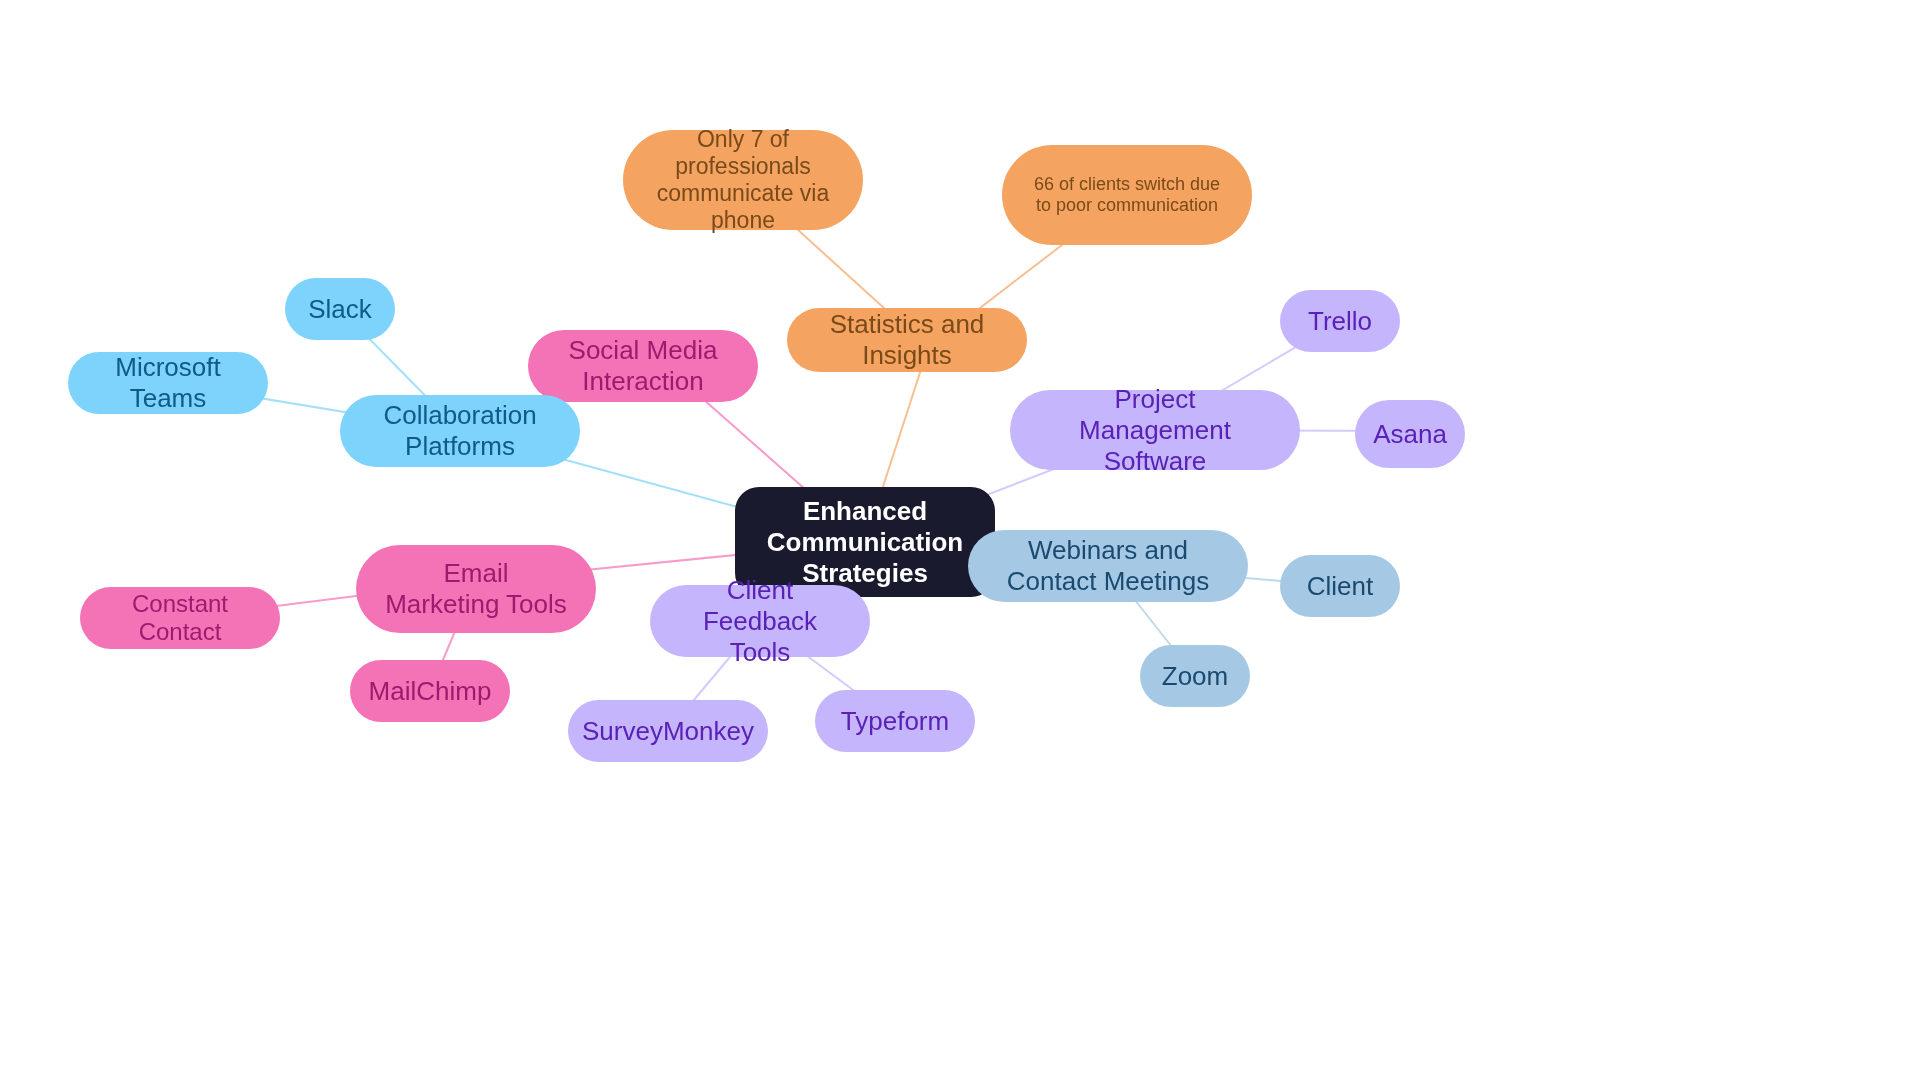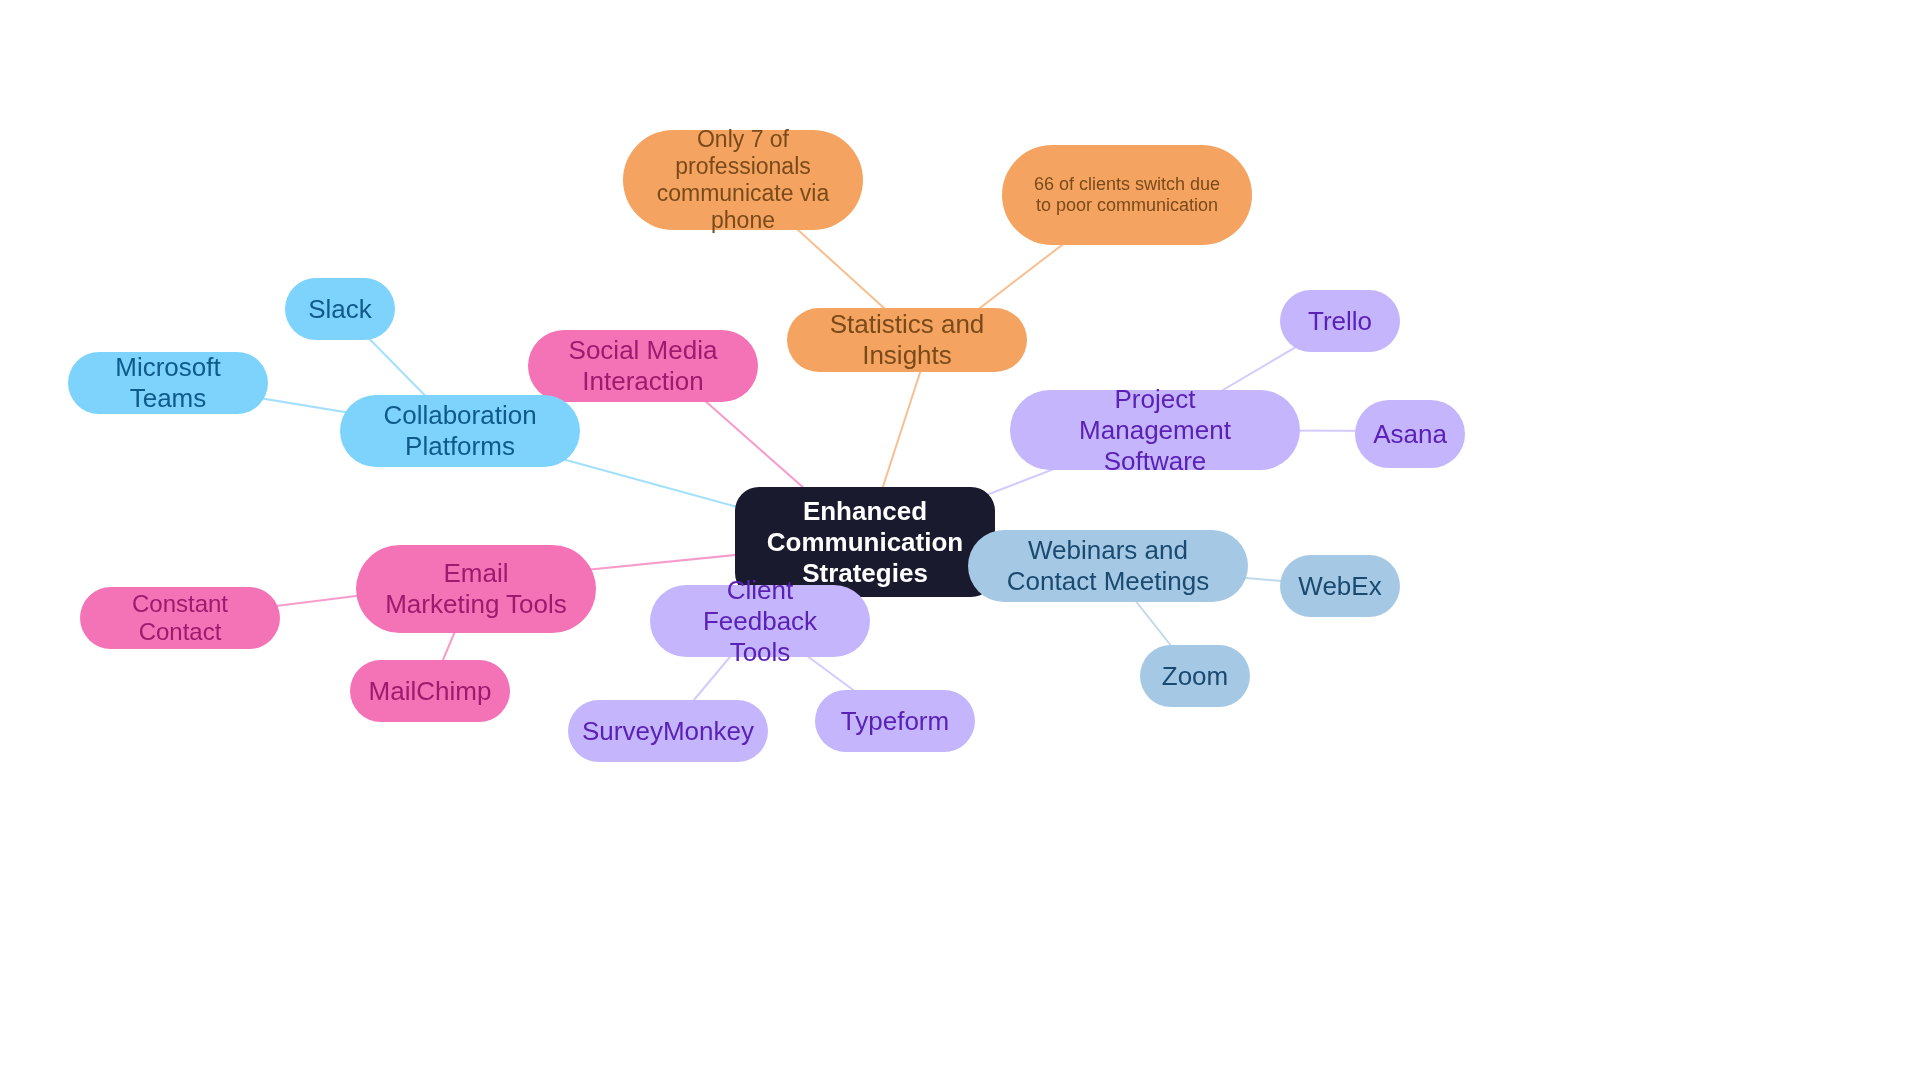--- a/index.html
+++ b/index.html
@@ -162,18 +162,18 @@
 
 <div class="node node-purple" style="left:1355px; top:400px; width:110px; height:68px;">
   <span>Asana</span>
 </div>
 
 <div class="node node-bluesoft" style="left:968px; top:530px; width:280px; height:72px;">
   <span>Webinars and Contact Meetings</span>
 </div>
 
 <div class="node node-bluesoft" style="left:1280px; top:555px; width:120px; height:62px;">
-  <span>WebEx</span>
+  <span>Client</span>
 </div>
 
 <div class="node node-bluesoft" style="left:1140px; top:645px; width:110px; height:62px;">
   <span>Zoom</span>
 </div>
 
 </body></html>

